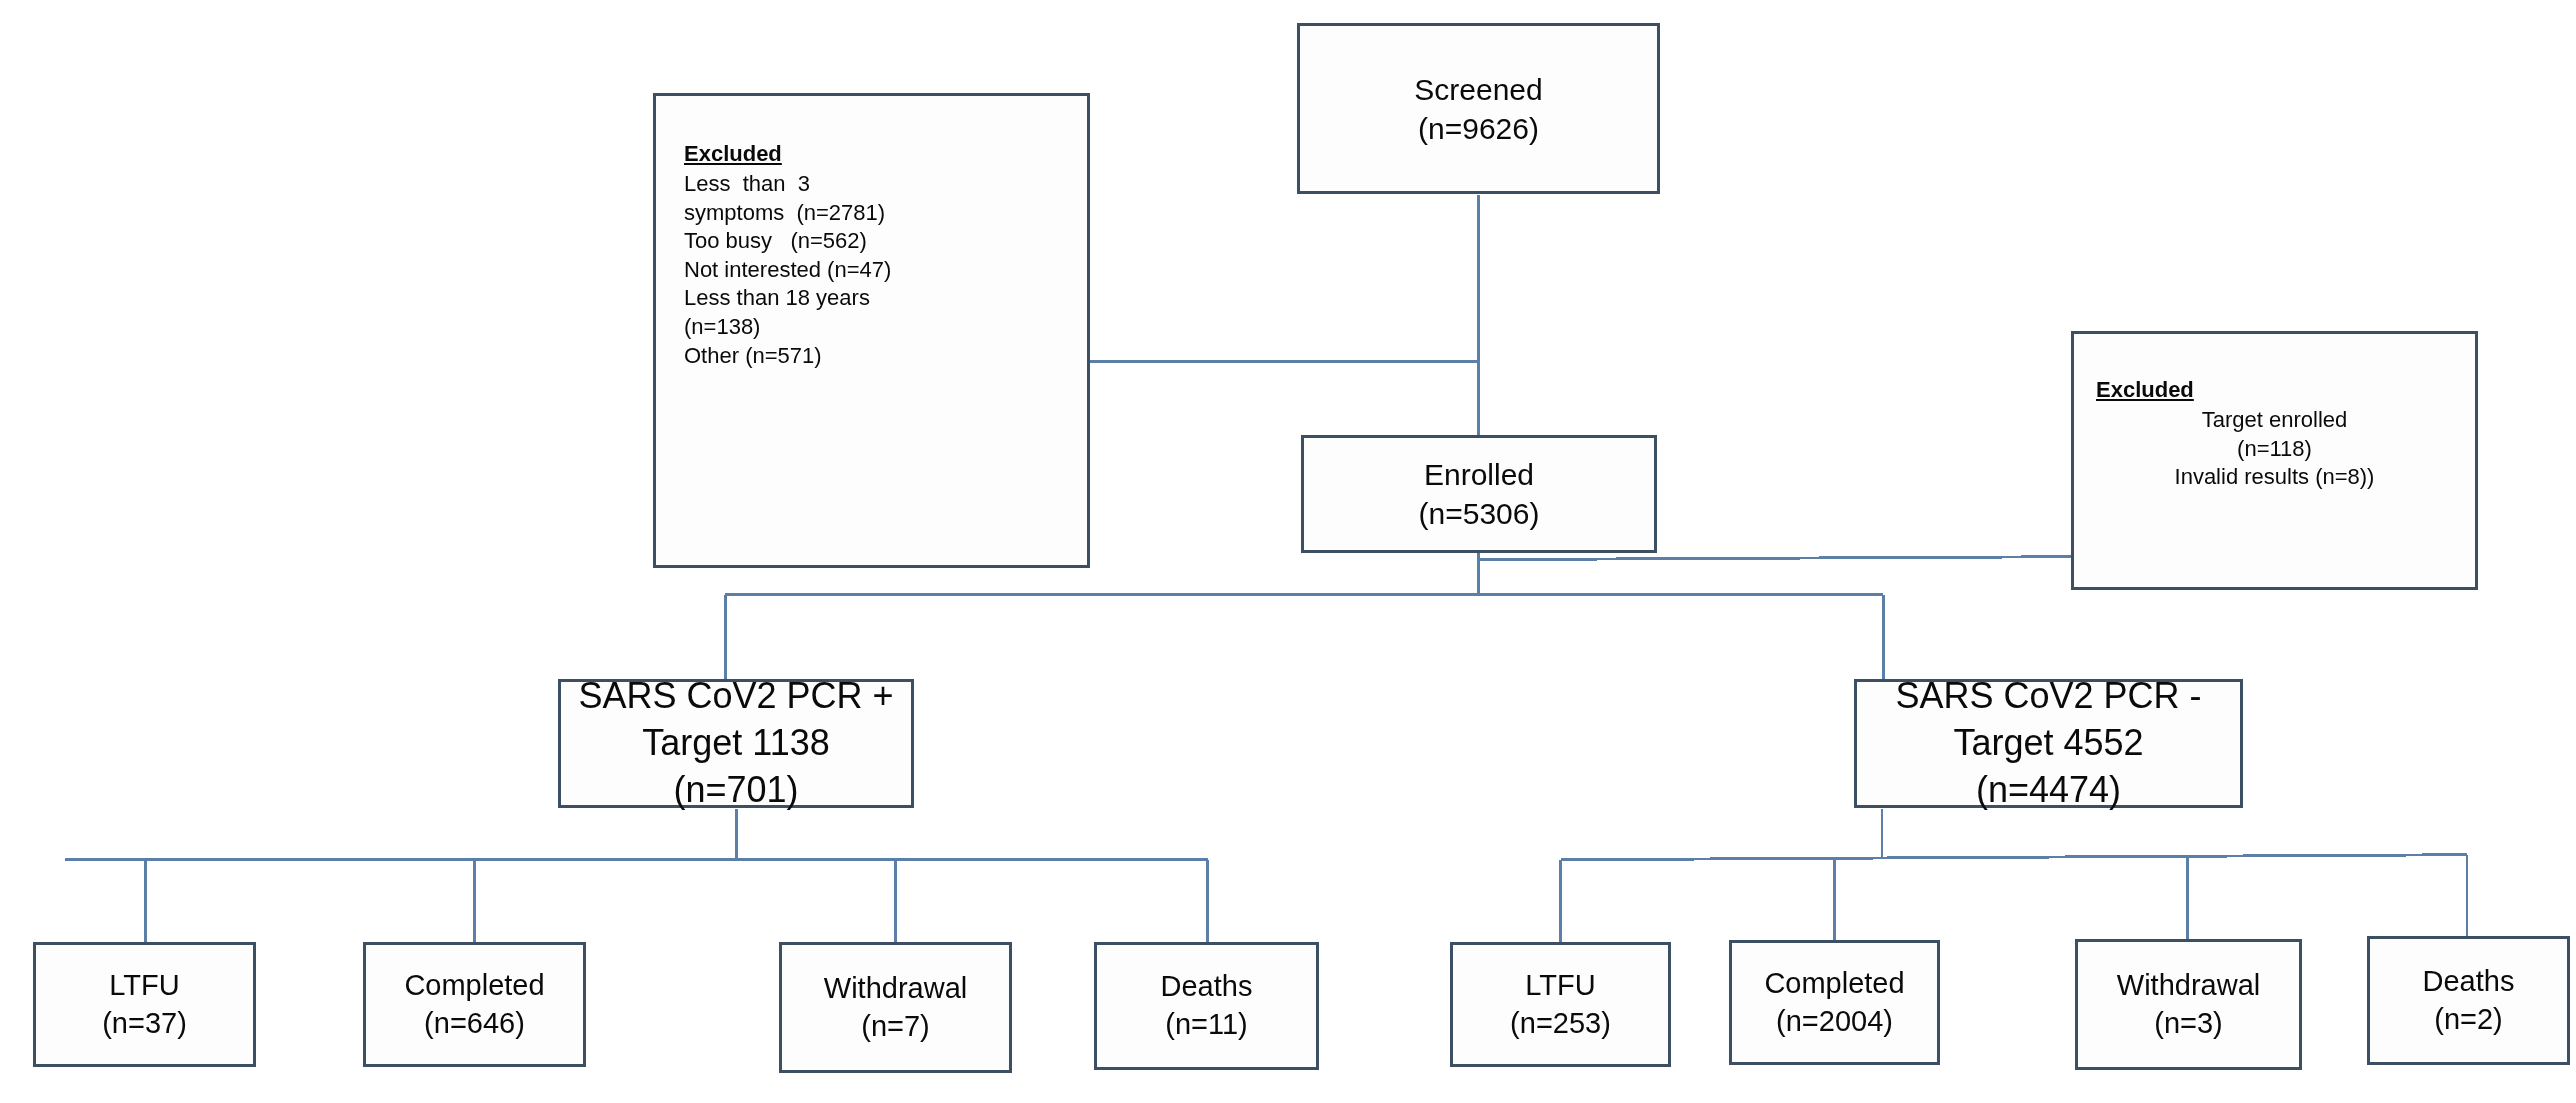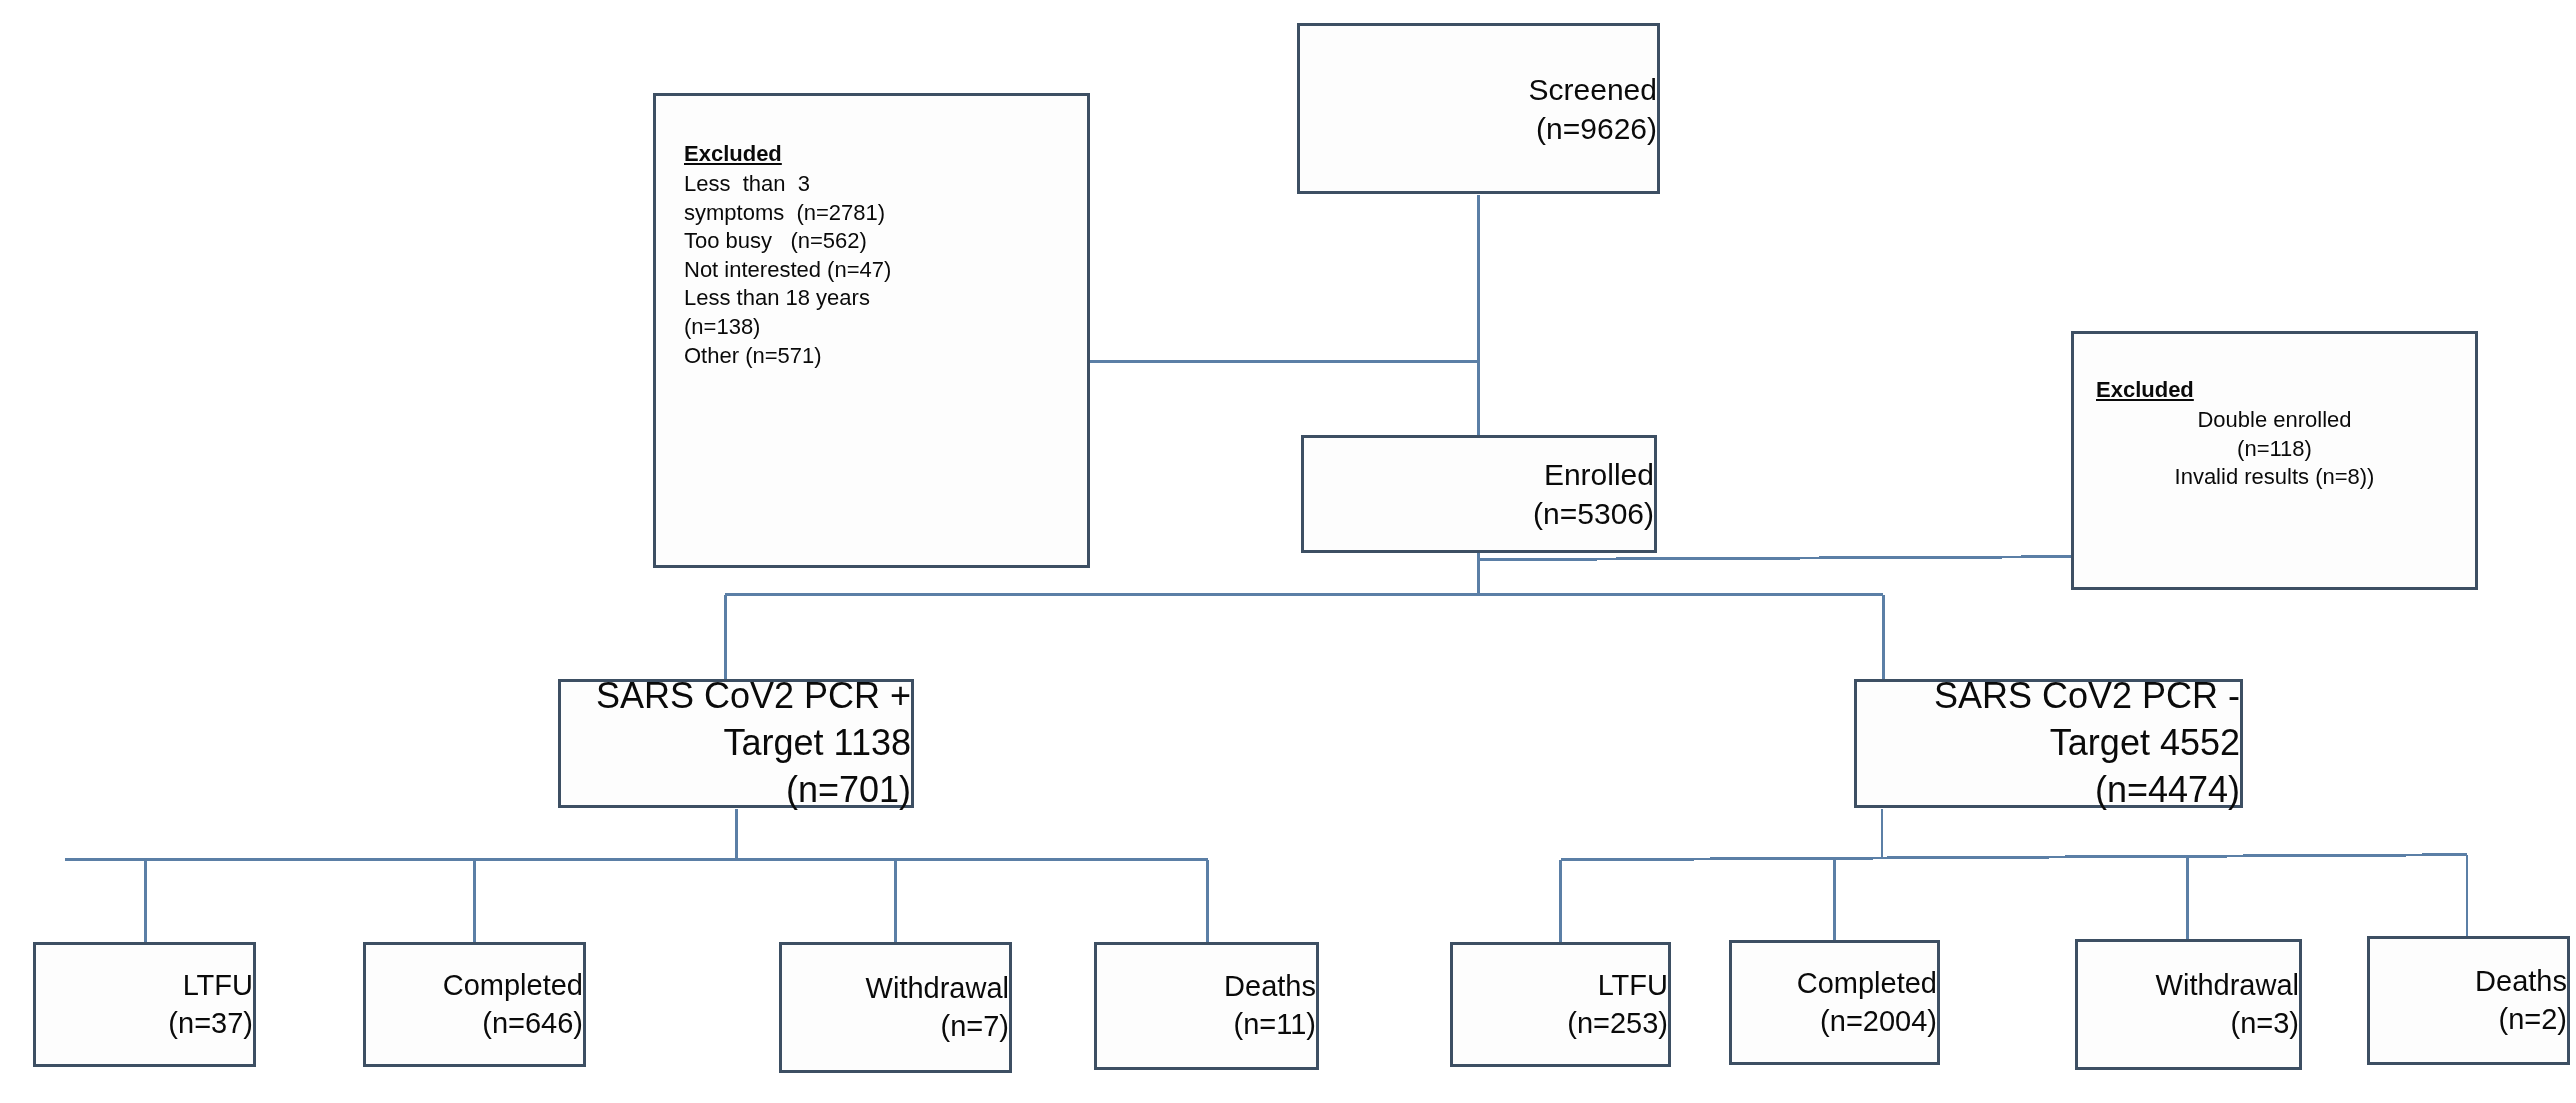--- a/index.html
+++ b/index.html
@@ -25,21 +25,21 @@
     height: 1104px;
     pointer-events: none;
   }
   .node {
     position: absolute;
     box-sizing: border-box;
     background: #fdfdfd;
     border: 3.6px solid #3d4f63;
     display: flex;
     flex-direction: column;
-    align-items: flex-end;
+    align-items: center;
     justify-content: center;
     text-align: center;
     color: #0a0a0a;
     line-height: 1.30;
     z-index: 2;
   }
   .node .ln {
     display: block;
     white-space: pre;
   }
@@ -133,21 +133,21 @@
     <span class="ln">Other (n=571)</span>
   </div>
 
   <div class="node t-big" style="left:1301px; top:435px; width:356px; height:118px;">
     <span class="ln">Enrolled</span>
     <span class="ln">(n=5306)</span>
   </div>
 
   <div class="node t-excl excl-right" style="left:2071px; top:331px; width:407px; height:259px;">
     <span class="ln hdr">Excluded</span>
-    <span class="ln body">Double enrolled</span>
+    <span class="ln body">Target enrolled</span>
     <span class="ln body">(n=118)</span>
     <span class="ln body">Invalid results (n=8))</span>
   </div>
 
   <div class="node t-mid" style="left:558px; top:679px; width:356px; height:129px;">
     <span class="ln">SARS CoV2 PCR +</span>
     <span class="ln">Target 1138</span>
     <span class="ln">(n=701)</span>
   </div>
 

